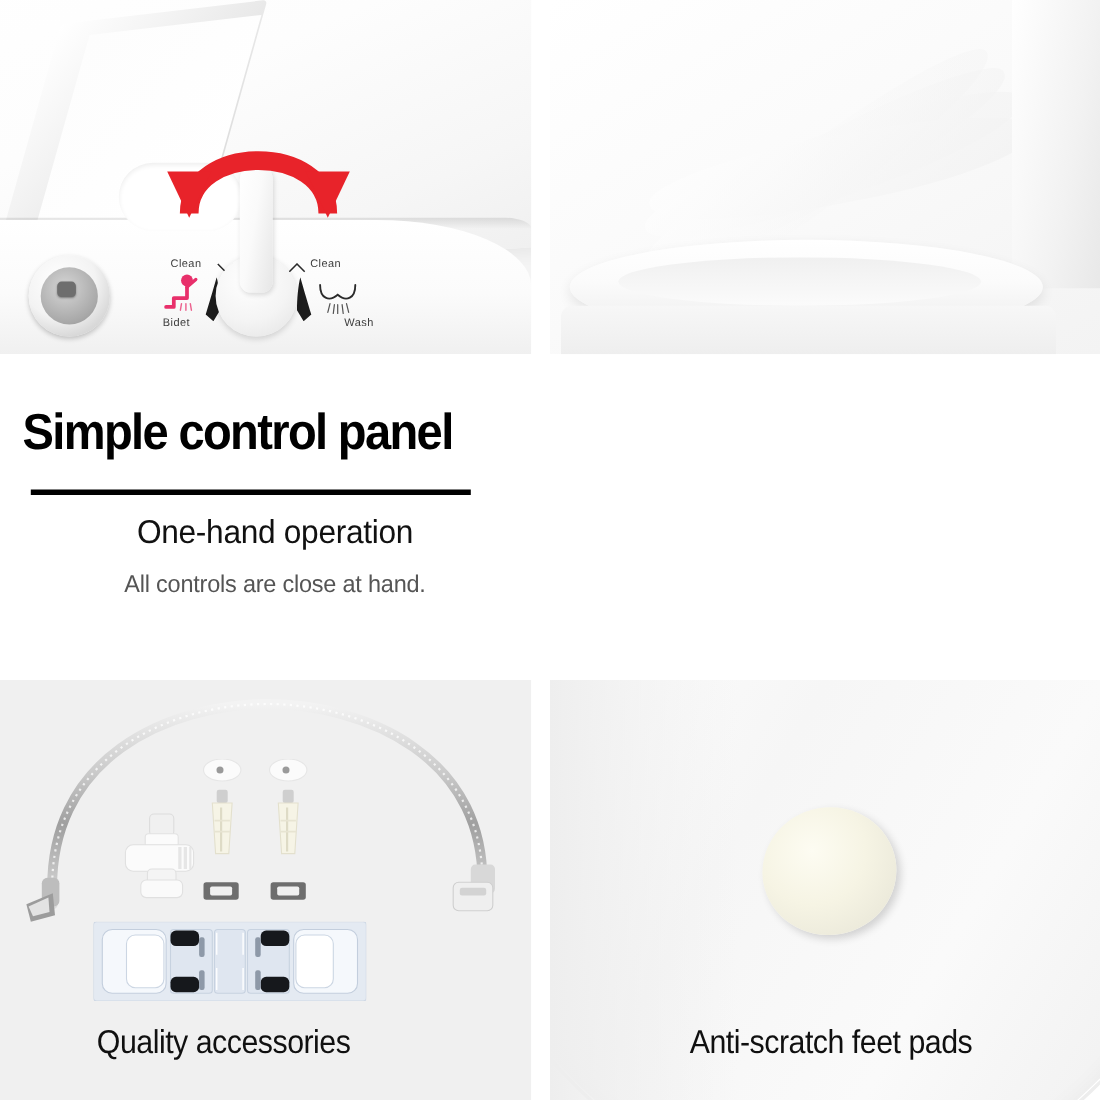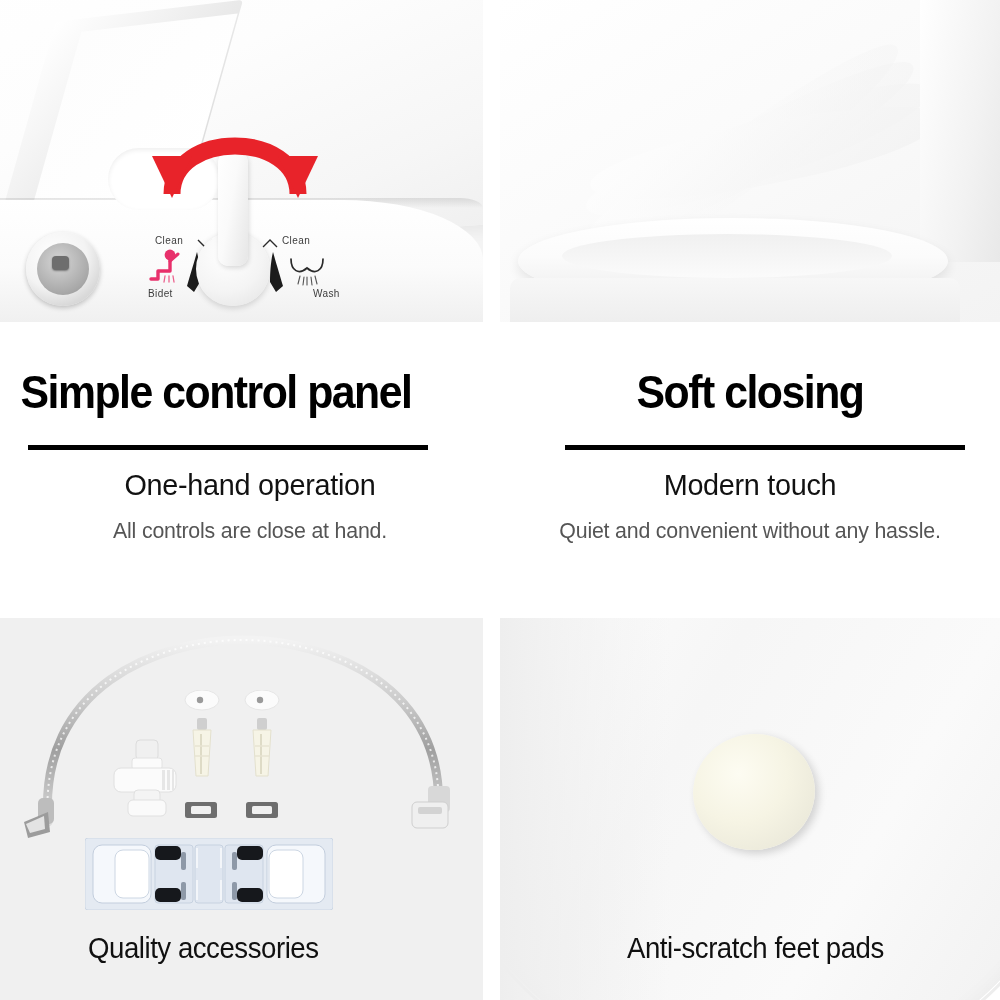--- a/index.html
+++ b/index.html
@@ -326,26 +326,20 @@
 
   <div id="textband">
 
     <div class="col" id="col-left">
       <div class="headline">Simple control panel</div>
       <div class="rule"></div>
       <div class="subhead">One-hand operation</div>
       <div class="desc">All controls are close at hand.</div>
     </div>
 
-    <div class="col" id="col-right">
-      <div class="headline">Soft closing</div>
-      <div class="rule"></div>
-      <div class="subhead">Modern touch</div>
-      <div class="desc">Quiet and convenient without any hassle.</div>
-    </div>
   </div>
 
   <div class="photo" id="photo-acc">
 
     <svg class="hose" viewBox="0 0 470 220">
       <defs>
         <linearGradient id="braid" x1="0" y1="0" x2="0" y2="1">
           <stop offset="0%" stop-color="#f3f3f3"></stop>
           <stop offset="35%" stop-color="#c9c9c9"></stop>
           <stop offset="60%" stop-color="#9f9f9f"></stop>

